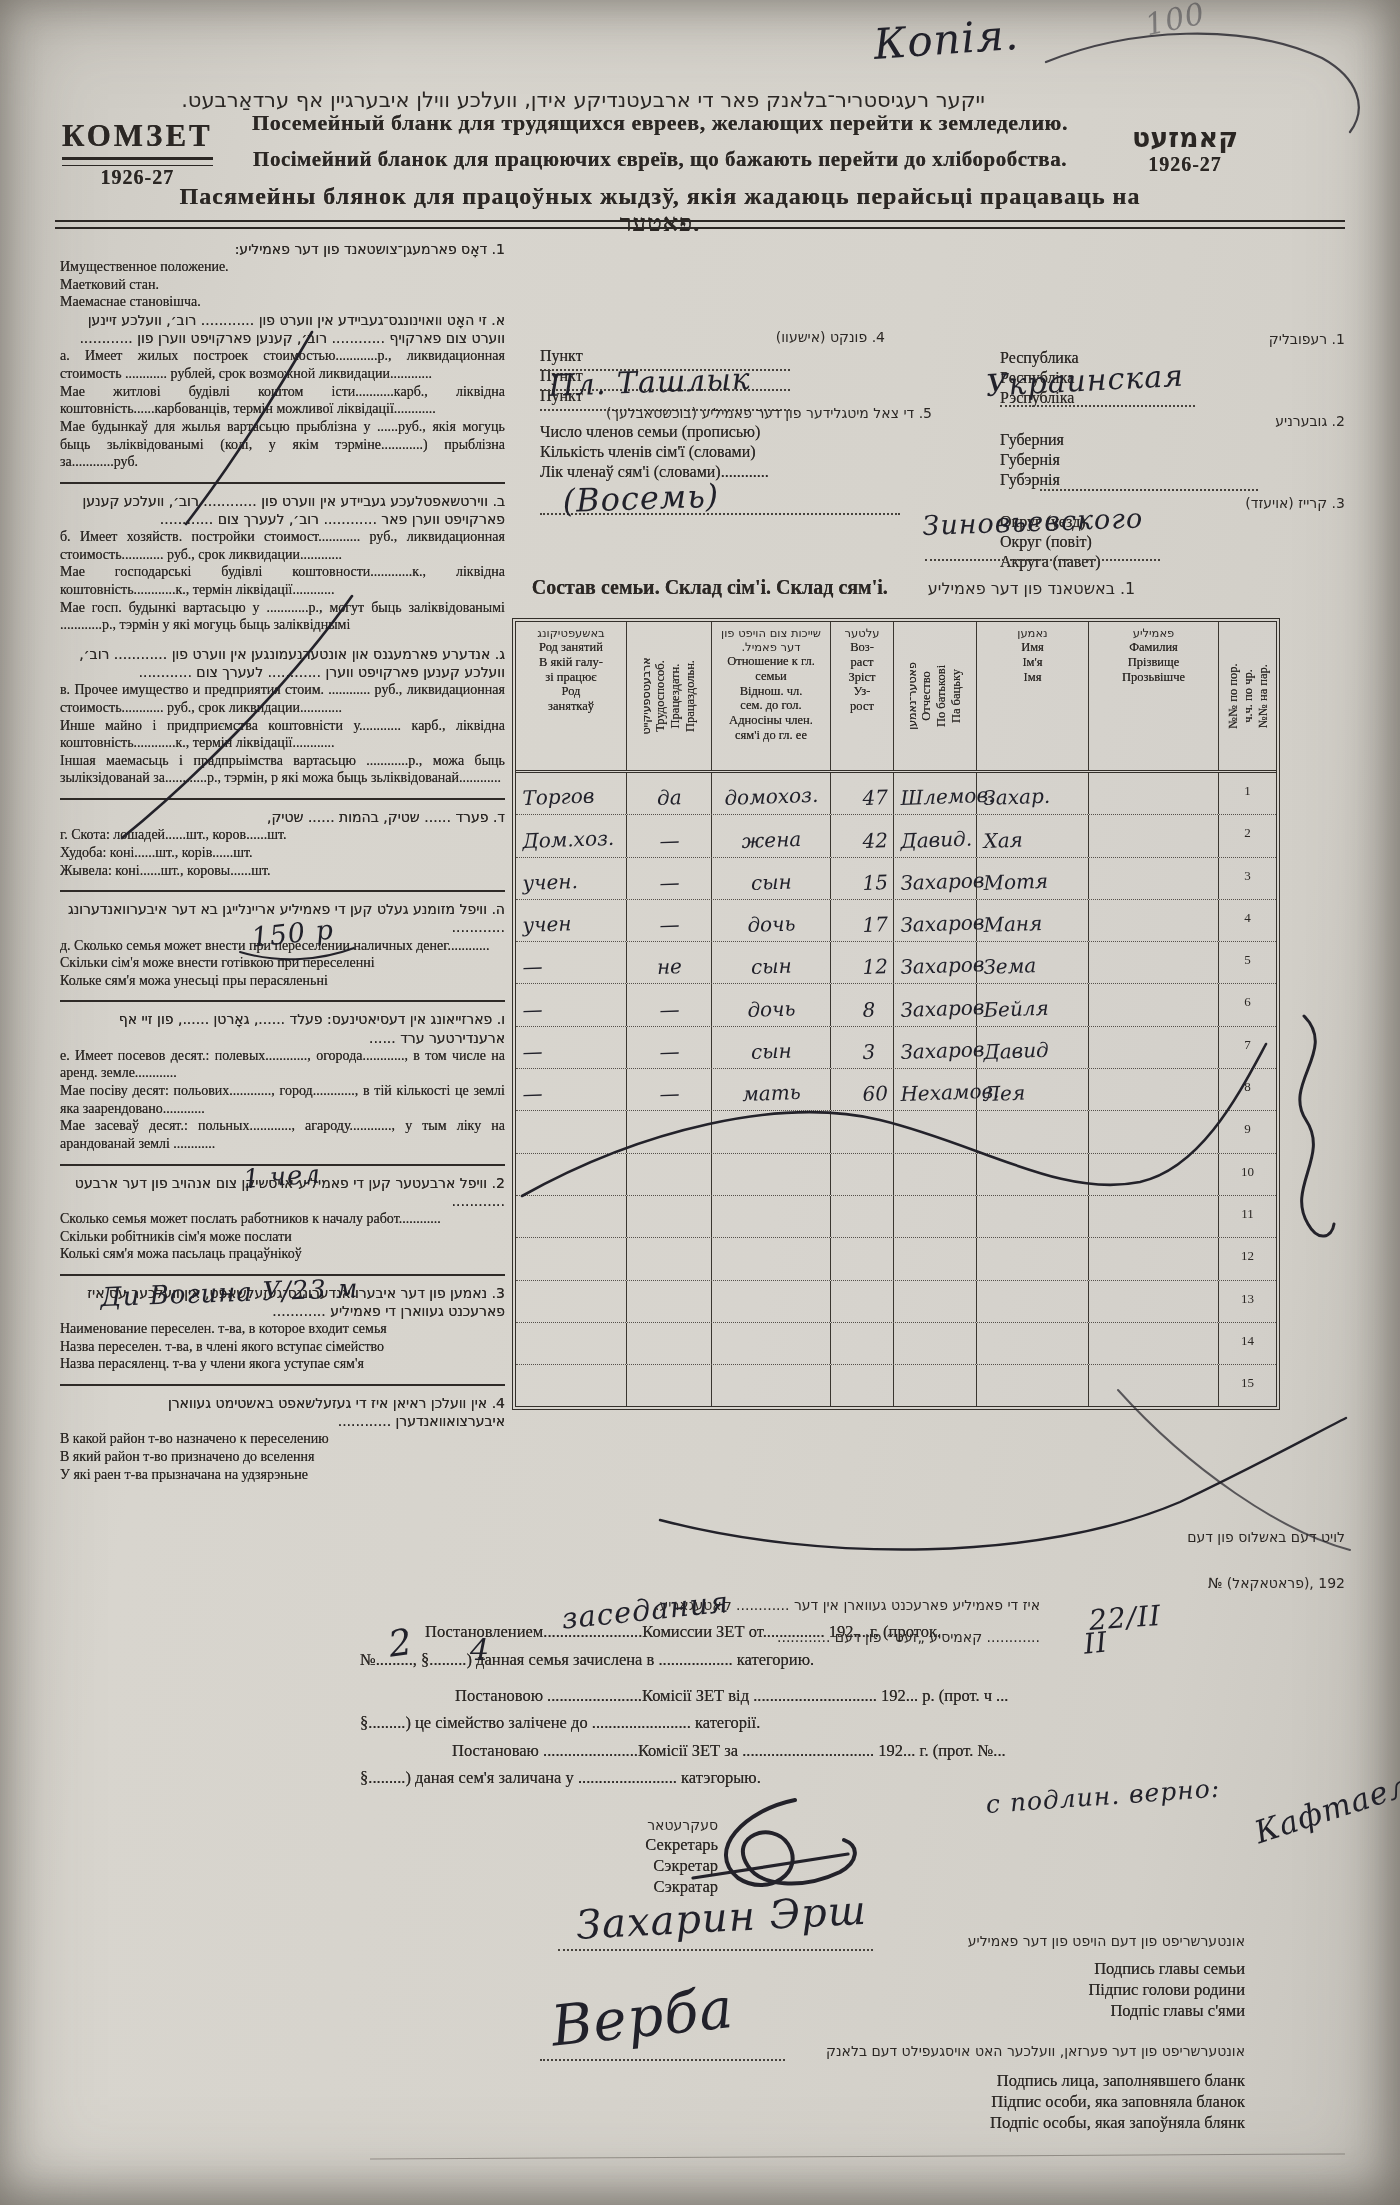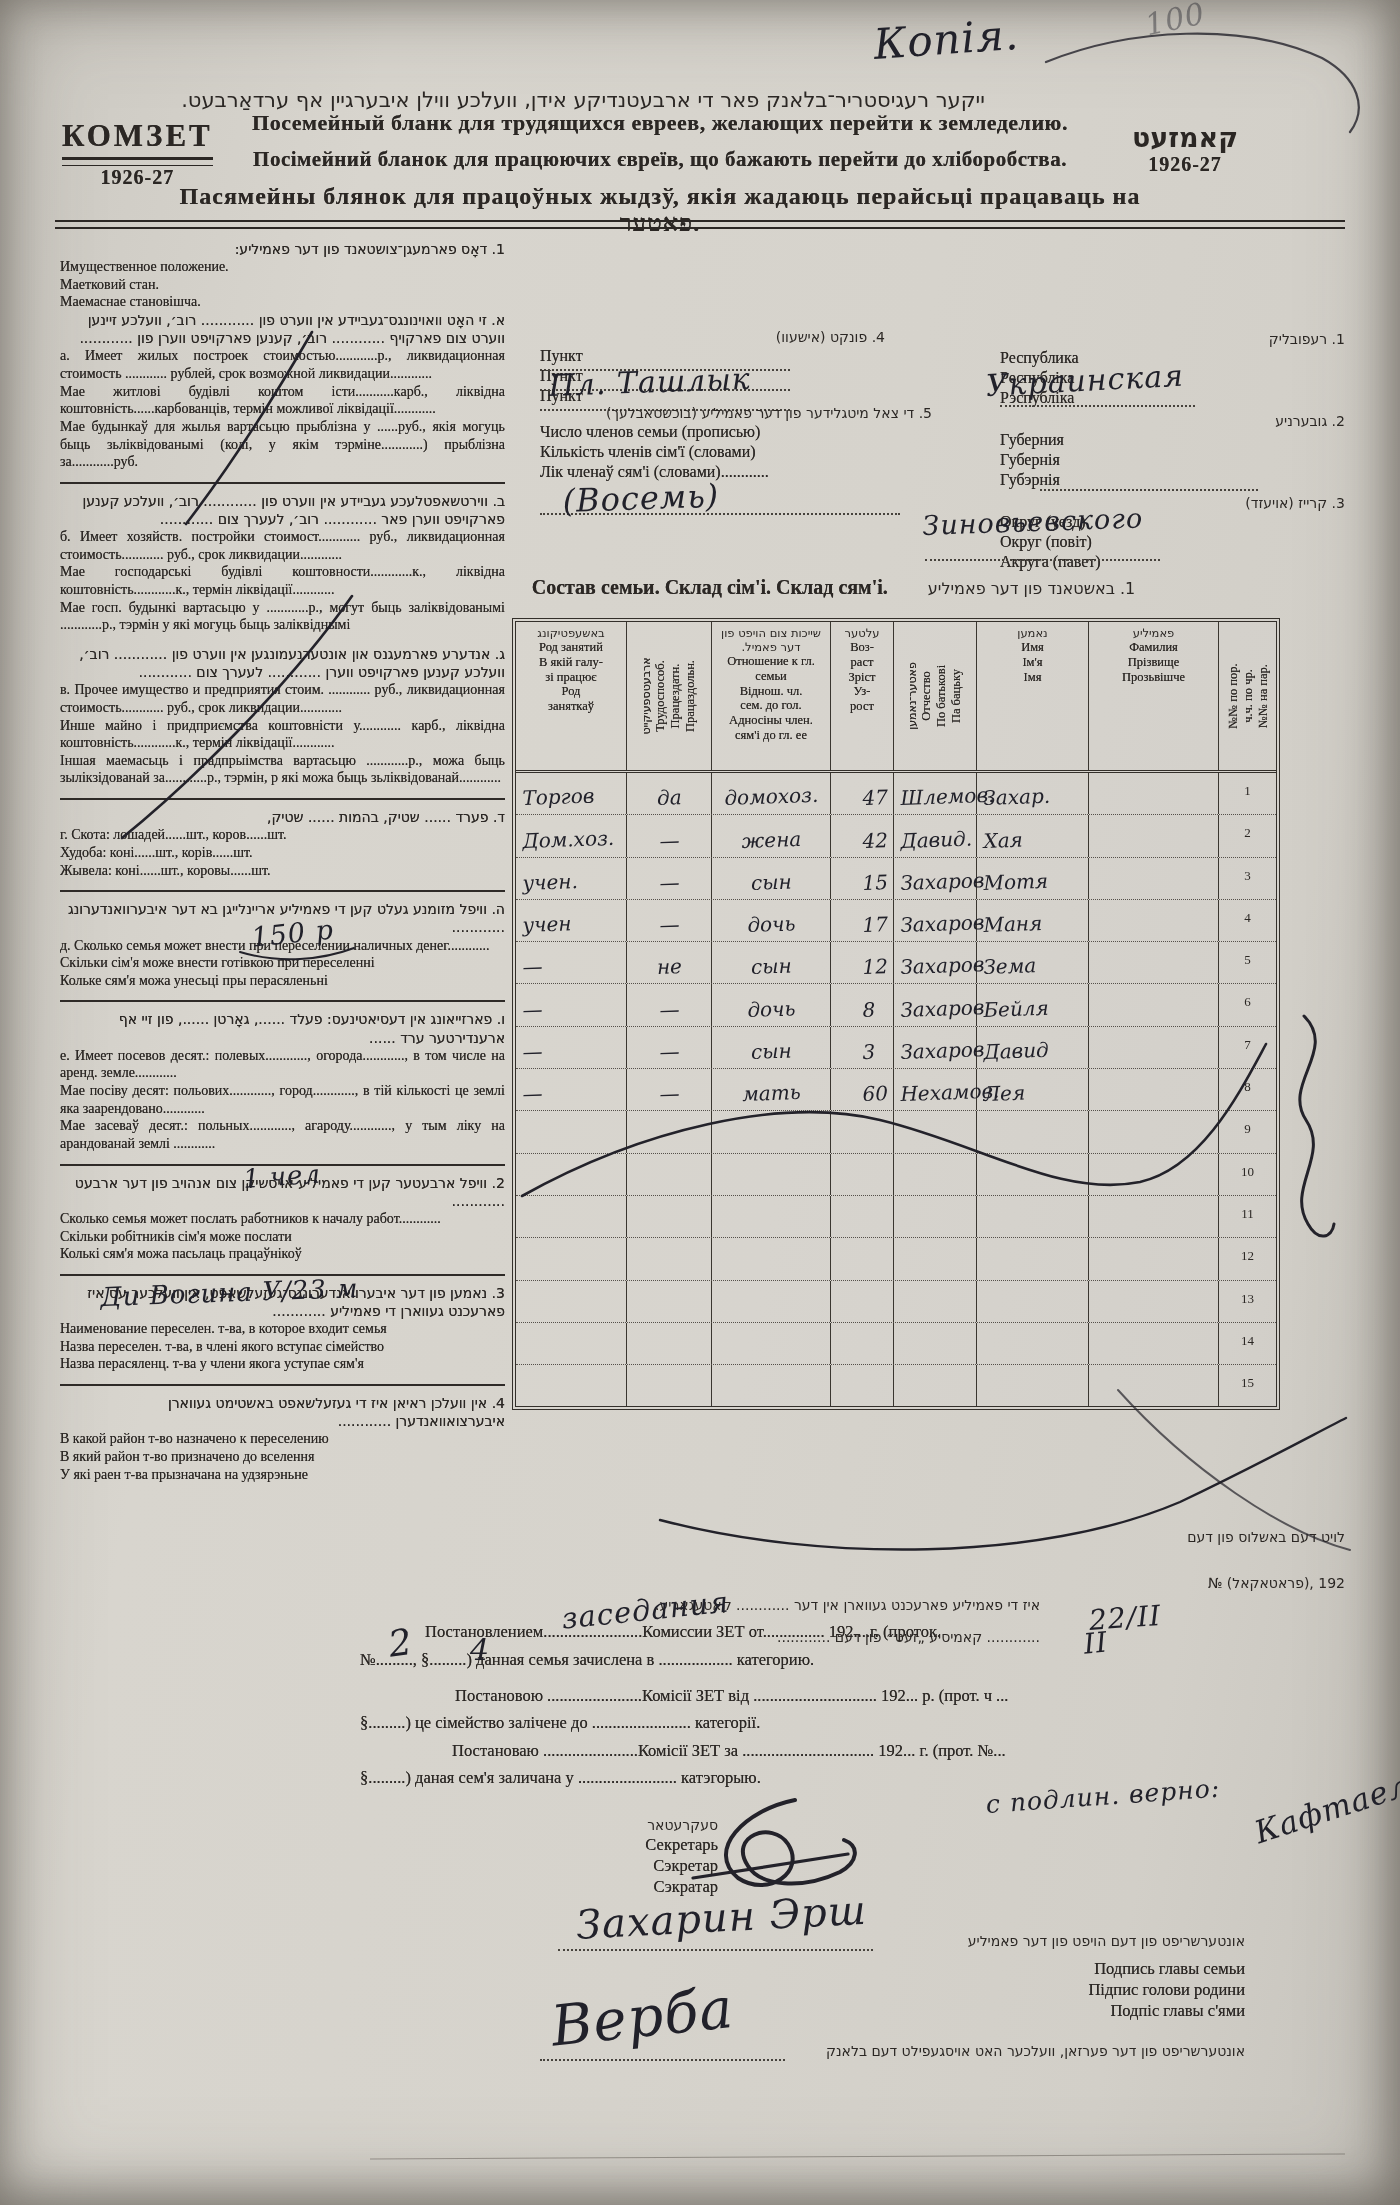--- a/index.html
+++ b/index.html
@@ -561,20 +561,25 @@
   <div class="abs leader" style="left:558px;top:1948px;width:315px;"></div>
   <div class="abs yi fg-yi ralign" style="left:880px;top:1932px;width:365px;">אונטערשריפט פון דעם הויפט פון דער פאמיליע</div>
   <div class="abs ralign" id="sig-head" style="left:960px;top:1958px;width:285px;">
       <div class="pr sig-label">Подпись главы семьи</div>
       <div class="pr sig-label">Підпис голови родини</div>
       <div class="pr sig-label">Подпіс главы с'ями</div>
     </div>
 
   <div class="abs leader" style="left:540px;top:2058px;width:245px;"></div>
   <div class="abs yi fg-yi ralign" style="left:795px;top:2042px;width:450px;">אונטערשריפט פון דער פערזאן, וועלכער האט אויסגעפילט דעם בלאנק</div>
+  <div class="abs ralign" id="sig-filler" style="left:960px;top:2070px;width:285px;">
+      <div class="pr sig-label">Подпись лица, заполнявшего бланк</div>
+      <div class="pr sig-label">Підпис особи, яка заповняла бланок</div>
+      <div class="pr sig-label">Подпіс особы, якая запоўняла блянк</div>
+    </div>
 
   <div class="abs" style="left:370px;top:2156px;width:975px;border-top:1.5px solid rgba(60,56,50,.4);transform:rotate(-.3deg);"></div>
 
   <svg width="1400" height="2205" viewBox="0 0 1400 2205">
     <g fill="none" stroke="#23222a" stroke-linecap="round">
       <path d="M1046 62 C1130 28 1244 22 1322 58 C1358 78 1368 108 1350 132" stroke-width="2.2" opacity=".8"></path>
       <path d="M312 332 C268 408 226 472 186 524" stroke-width="2.6"></path>
       <path d="M352 596 C286 690 184 788 122 838" stroke-width="2.6"></path>
       <path d="M240 952 C280 964 322 960 354 948" stroke-width="2"></path>
       <path d="M522 1196 C640 1130 780 1096 880 1120 C980 1144 1060 1198 1140 1182 C1202 1168 1240 1092 1266 1044" stroke-width="2.6"></path>

